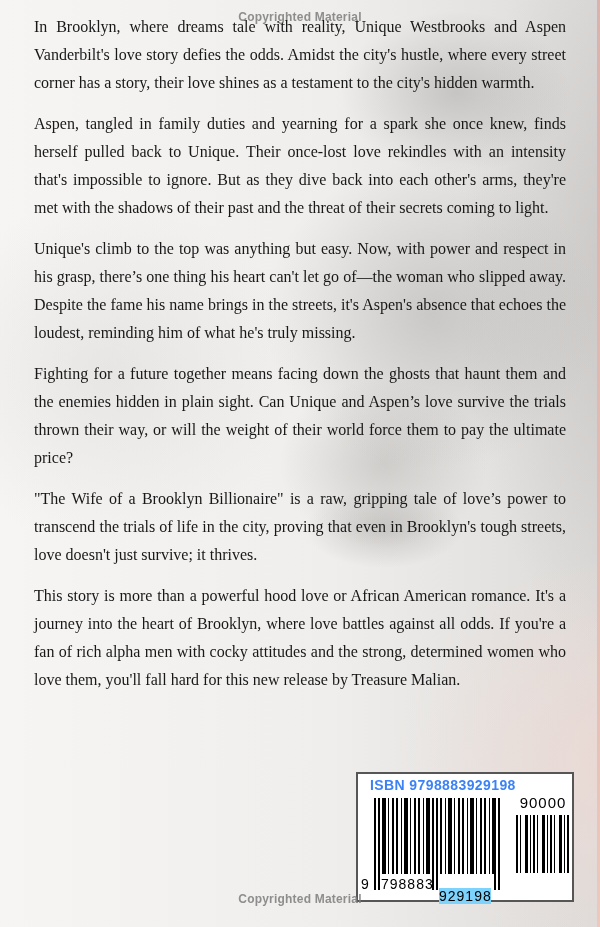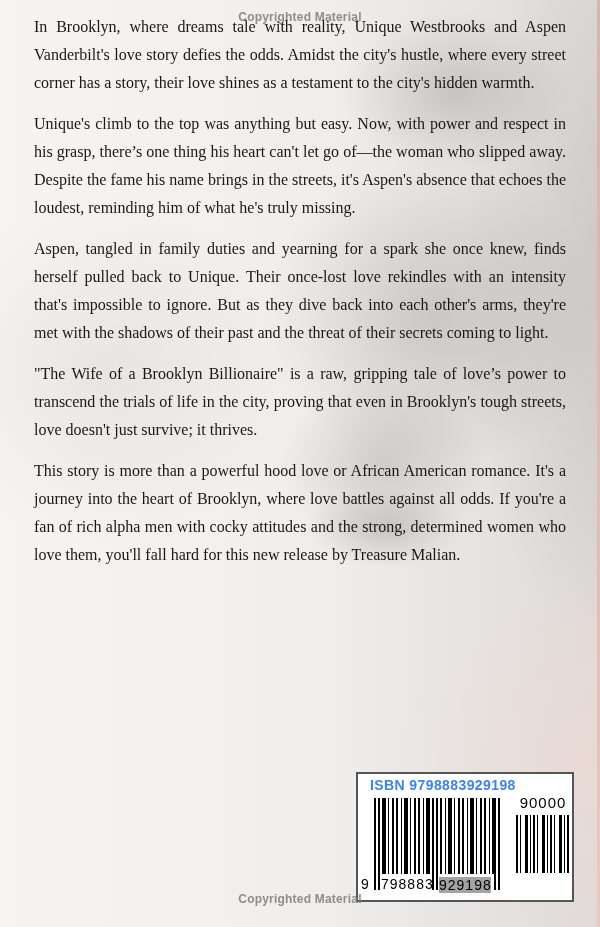--- a/index.html
+++ b/index.html
@@ -39,42 +39,43 @@
       #000 5px,#000 6px,#fff 6px,#fff 8px,
       #000 8px,#000 12px,#fff 12px,#fff 14px,
       #000 14px,#000 15px,#fff 15px,#fff 18px,
       #000 18px,#000 20px,#fff 20px,#fff 22px);}
   .guard{position:absolute;top:0;width:2px;height:92px;background:#000;}
   .g1{left:14px}.g2{left:18px}.g3{left:72px}.g4{left:76px}.g5{left:134px}.g6{left:138px}
   .bc-digits{position:absolute;top:78px;left:0;width:146px;height:17px;
     font-family:"Liberation Sans",sans-serif;font-size:14px;color:#000;}
   .bc-digits .d-first{position:absolute;left:1px;top:0;}
   .bc-digits .d-g1{position:absolute;left:21px;top:0;width:28px;background:#fff;text-align:center;letter-spacing:1px;}
-  .bc-digits .d-g2{position:absolute;left:79px;top:1px;width:52px;background:#a3a3a3;text-align:center;letter-spacing:1px;}
+  .bc-digits .d-g2{position:absolute;left:79px;top:12px;width:52px;background:#7dd3fc;text-align:center;letter-spacing:1px;}
   .bc-addon{position:absolute;left:158px;top:20px;width:54px;height:100px;}
   .bc-addon .price{position:absolute;left:0;top:0;width:100%;text-align:center;
     font-family:"Liberation Sans",sans-serif;font-size:15px;color:#000;letter-spacing:1px;}
   .bc-addon .bars{position:absolute;left:0;top:21px;width:54px;height:58px;
     background:repeating-linear-gradient(90deg,
       #000 0px,#000 2px,#fff 2px,#fff 4px,
       #000 4px,#000 5px,#fff 5px,#fff 9px,
       #000 9px,#000 12px,#fff 12px,#fff 14px,
       #000 14px,#000 15px,#fff 15px,#fff 17px);}
 </style>
 </head>
 <body>
 
 <div class="edge-line"></div>
 
 <div class="wm top">Copyrighted Material</div>
 
 <div class="blurb">
   <p>In Brooklyn, where dreams tale with reality, Unique Westbrooks and Aspen Vanderbilt's love story defies the odds. Amidst the city's hustle, where every street corner has a story, their love shines as a testament to the city's hidden warmth.</p>
+  <p>Aspen, tangled in family duties and yearning for a spark she once knew, finds herself pulled back to Unique. Their once-lost love rekindles with an intensity that's impossible to ignore. But as they dive back into each other's arms, they're met with the shadows of their past and the threat of their secrets coming to light.</p>
   <p>Unique's climb to the top was anything but easy. Now, with power and respect in his grasp, there’s one thing his heart can't let go of—the woman who slipped away. Despite the fame his name brings in the streets, it's Aspen's absence that echoes the loudest, reminding him of what he's truly missing.</p>
-  <p>Aspen, tangled in family duties and yearning for a spark she once knew, finds herself pulled back to Unique. Their once-lost love rekindles with an intensity that's impossible to ignore. But as they dive back into each other's arms, they're met with the shadows of their past and the threat of their secrets coming to light.</p>
+  <p>Fighting for a future together means facing down the ghosts that haunt them and the enemies hidden in plain sight. Can Unique and Aspen’s love survive the trials thrown their way, or will the weight of their world force them to pay the ultimate price?</p>
   <p>"The Wife of a Brooklyn Billionaire" is a raw, gripping tale of love’s power to transcend the trials of life in the city, proving that even in Brooklyn's tough streets, love doesn't just survive; it thrives.</p>
   <p>This story is more than a powerful hood love or African American romance. It's a journey into the heart of Brooklyn, where love battles against all odds. If you're a fan of rich alpha men with cocky attitudes and the strong, determined women who love them, you'll fall hard for this new release by Treasure Malian.</p>
 </div>
 
 <div class="barcode-box">
   <div class="isbn-label">ISBN 9798883929198</div>
 
   <div class="bc-main">
     <div class="bars"></div>
     <div class="guard g1"></div>

